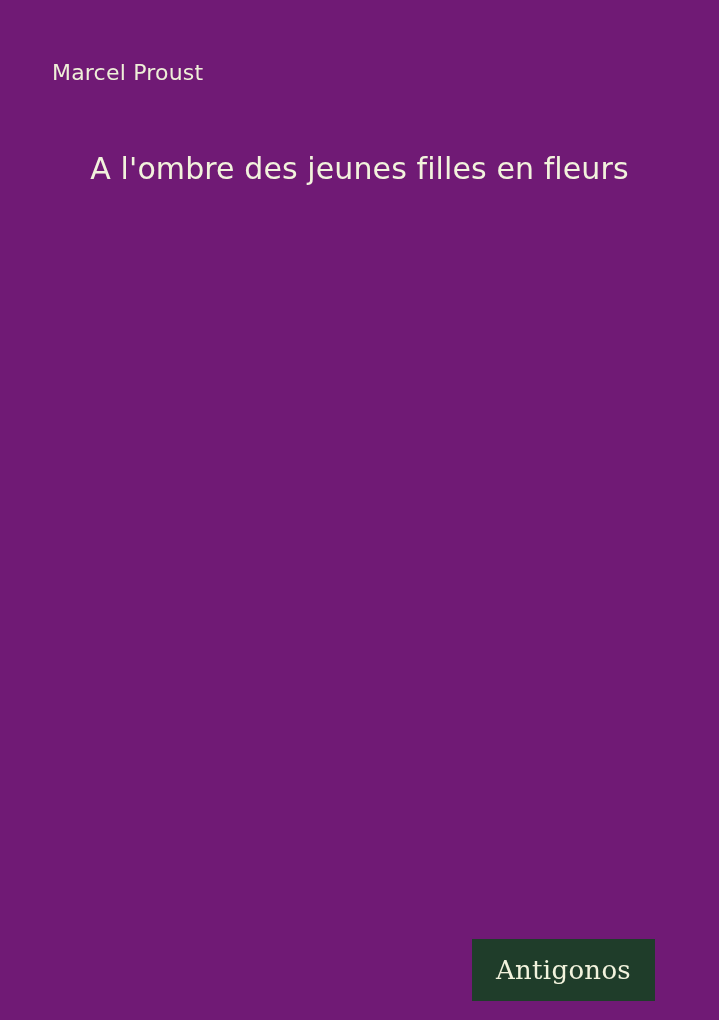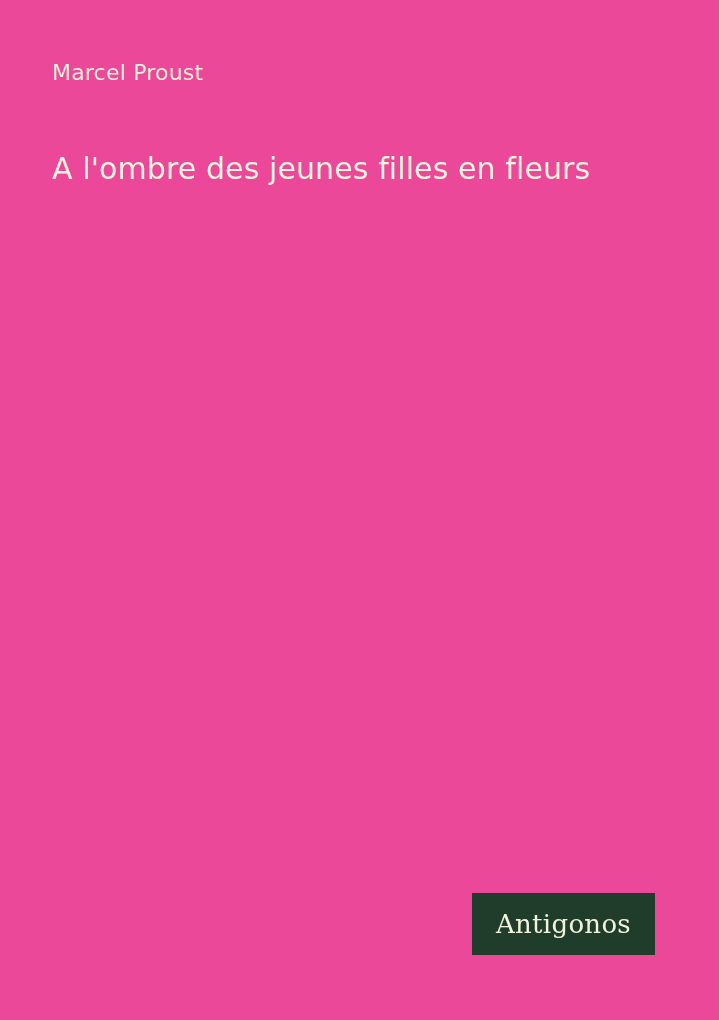--- a/index.html
+++ b/index.html
@@ -7,21 +7,21 @@
     padding: 0;
   }
   body {
     background: #ffffff;
     font-family: "DejaVu Sans", sans-serif;
   }
   .cover {
     position: relative;
     width: 719px;
     height: 1020px;
-    background: #ec4899;
+    background: #701a75;
     overflow: hidden;
     box-sizing: border-box;
   }
   .cover-text-block {
     position: absolute;
     left: 52px;
     top: 58px;
     right: 52px;
   }
   .author {
@@ -35,35 +35,36 @@
   }
   .title {
     font-family: "DejaVu Sans", sans-serif;
     font-size: 30px;
     line-height: 38px;
     color: #f2f3dd;
     font-weight: 400;
     letter-spacing: 0.1px;
     margin: 0;
     padding-top: 62px;
+    text-align: center;
   }
   .subtitle {
     font-family: "DejaVu Sans", sans-serif;
     font-size: 20px;
     line-height: 28px;
     color: #eef0d8;
     font-weight: 400;
     letter-spacing: 0.1px;
     margin: 0;
     padding-top: 38px;
   }
   .publisher-badge {
     position: absolute;
     left: 472px;
-    top: 893px;
+    top: 939px;
     width: 183px;
     height: 62px;
     background: #1f3d2a;
     display: flex;
     align-items: center;
     justify-content: center;
   }
   .publisher-name {
     font-family: "DejaVu Serif", serif;
     font-size: 26px;

